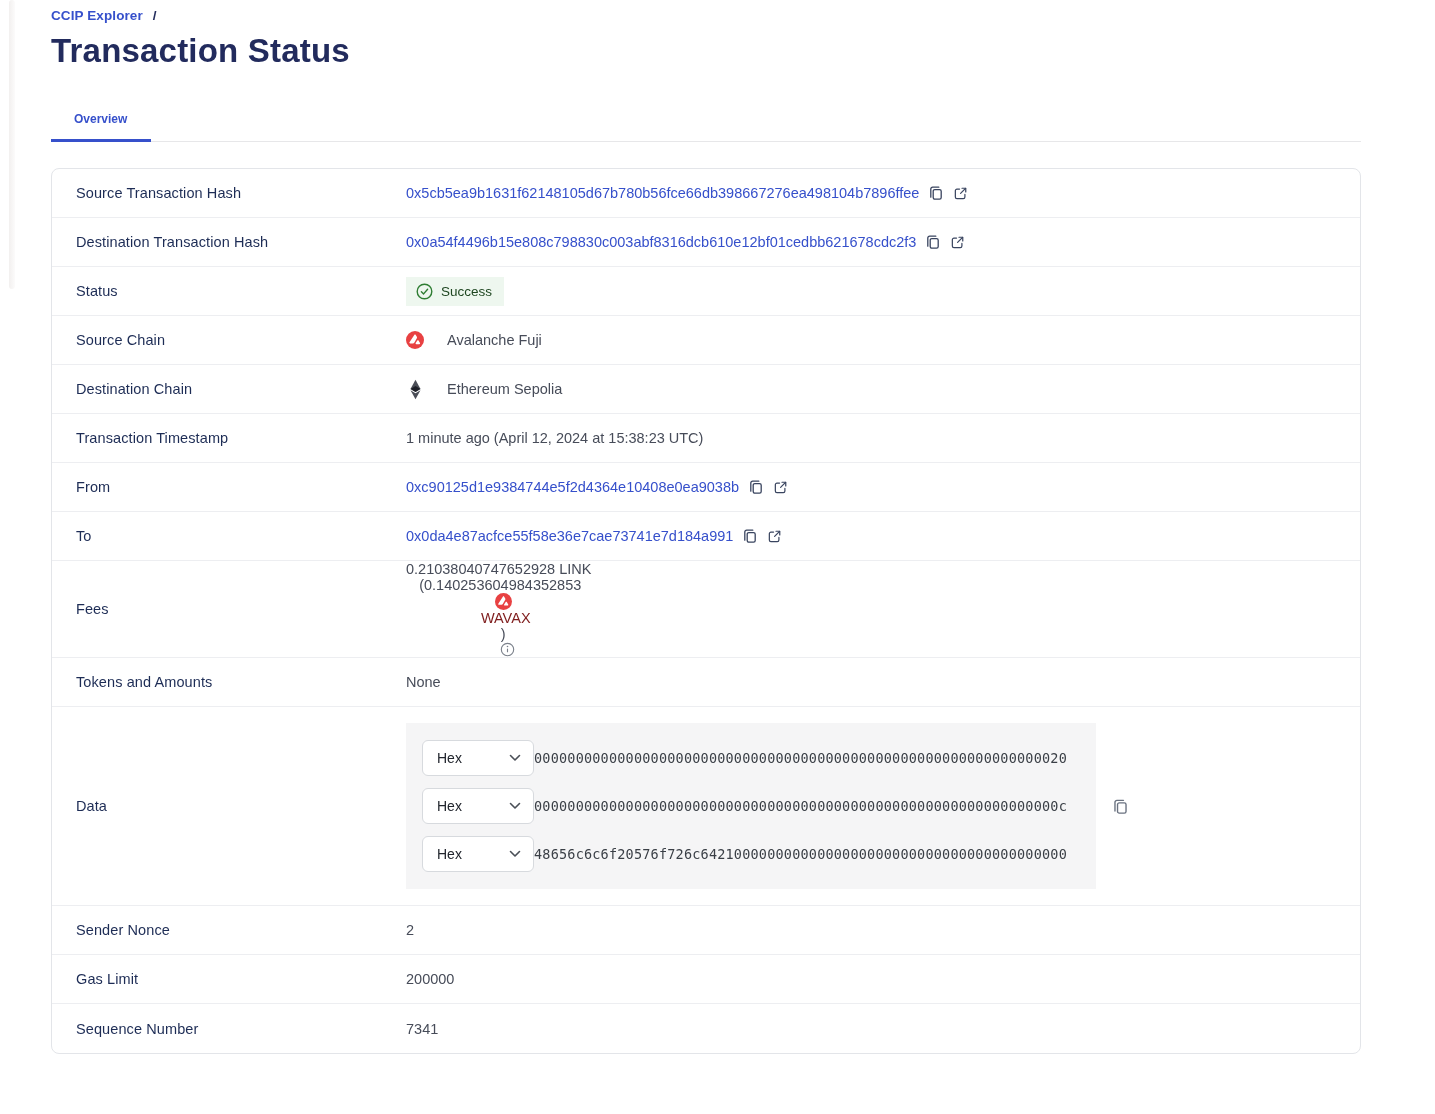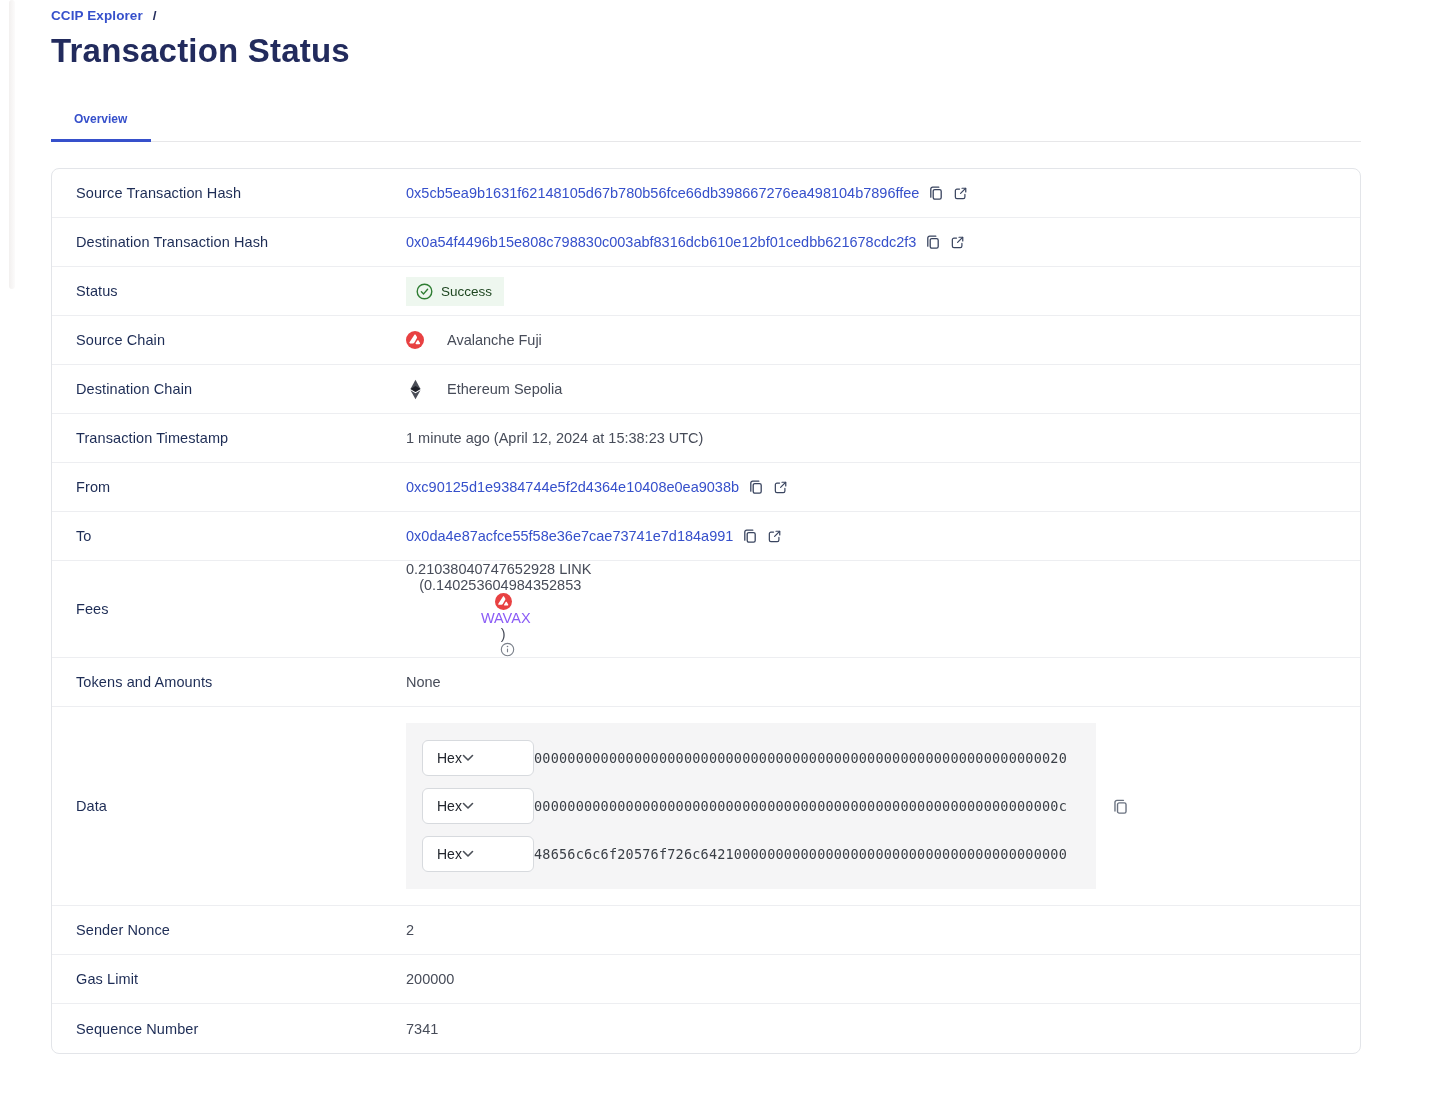--- a/index.html
+++ b/index.html
@@ -86,40 +86,40 @@
     color: #1e4620;
   }
 
   
   .chain { display: inline-flex; align-items: center; gap: 23px; }
 
   
   .fees-wrap { display: inline-flex; align-items: center; flex-direction: column; }
   .fees-wrap .amt { margin-right: 9px; }
   .fees-wrap .conv-prefix { margin-right: 6px; }
-  .fees-wrap .token-link { color: #8b5cf6; text-decoration: none; margin-left: 5px; cursor: pointer; }
+  .fees-wrap .token-link { color: #7f1d1d; text-decoration: none; margin-left: 5px; cursor: pointer; }
   .fees-wrap .close-paren { color: #474c59; }
   .fees-wrap .info { margin-left: 9px; color: #7b818b; }
 
   
   .row.row-data { align-items: center; padding: 16px 0; }
   .data-value { display: flex; align-items: center; }
   .data-block {
     background: #f5f5f6;
     width: 690px;
     padding: 17px 16px 17px 16px;
     display: flex; flex-direction: column; gap: 12px;
   }
   .data-line { display: flex; align-items: center; }
   .hex-select {
     width: 112px; height: 36px;
     background: #ffffff;
     border: 1px solid #d7dade;
     border-radius: 6px;
-    display: inline-flex; align-items: center; 
+    display: inline-flex; align-items: center; justify-content: space-between;
     padding: 0 12px 0 14px;
     font-family: "Liberation Sans", sans-serif;
     font-size: 14px; color: #22262e;
     cursor: pointer; flex: 0 0 auto;
   }
   .hex-code {
     margin-left: 0;
     font-family: "DejaVu Sans Mono", monospace;
     font-size: 13.5px; letter-spacing: .2px;
     color: #3a3f46; white-space: nowrap;

